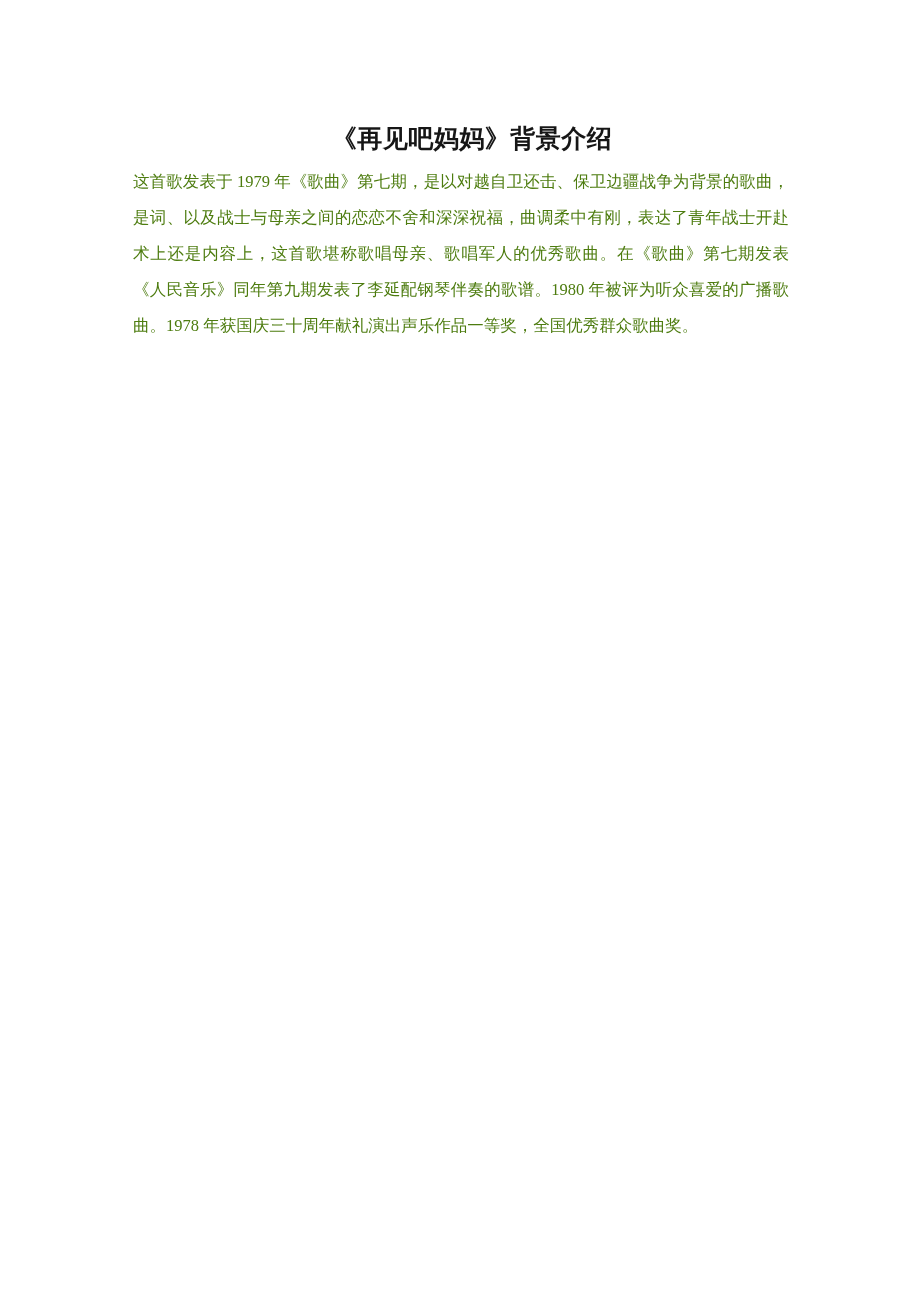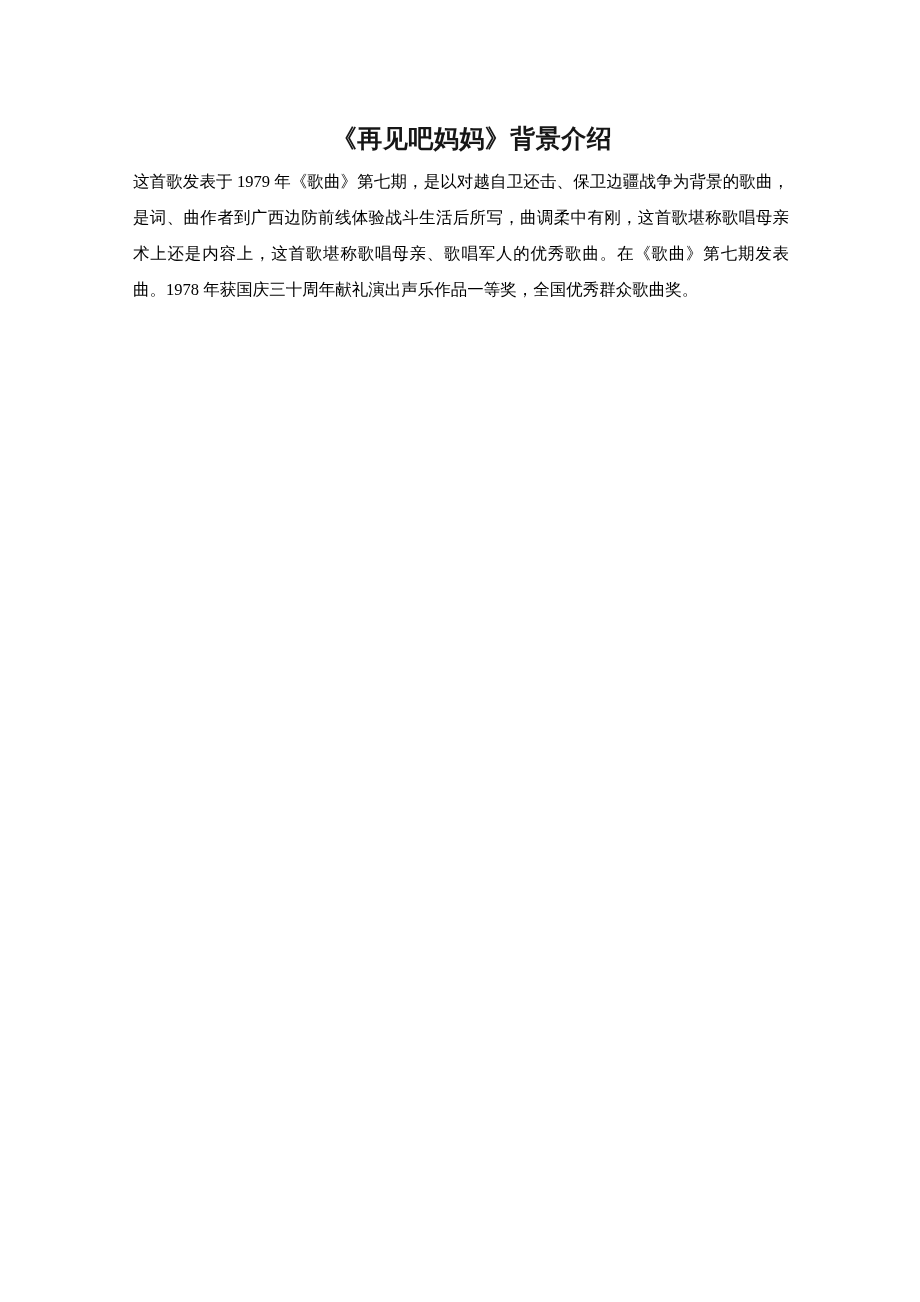--- a/index.html
+++ b/index.html
@@ -27,21 +27,21 @@
     font-weight: bold;
     color: #161616;
     letter-spacing: 0.5px;
   }
   .doc-paragraph {
     position: absolute;
     top: 164px;
     left: 133px;
     width: 656px;
     font-size: 16.5px;
-    color: #000000;
+    color: #4d7c0f;
   }
   .doc-line {
     height: 36px;
     line-height: 36px;
     text-align: justify;
     text-align-last: justify;
     overflow: hidden;
     white-space: normal;
   }
   .doc-line.last-line {
@@ -50,17 +50,18 @@
   }
 </style>
 </head>
 <body>
 
 <div class="page">
   <h1 class="doc-title">《再见吧妈妈》背景介绍</h1>
 
   <div class="doc-paragraph">
     <div class="doc-line">这首歌发表于 1979 年《歌曲》第七期，是以对越自卫还击、保卫边疆战争为背景的歌曲，</div>
-    <div class="doc-line">是词、曲作者到广西边防前线体验战斗生活后所写，曲调柔中有刚，这首歌堪称歌唱母亲</div>
+    <div class="doc-line">是词、以及战士与母亲之间的恋恋不舍和深深祝福，曲调柔中有刚，表达了青年战士开赴</div>
     <div class="doc-line">术上还是内容上，这首歌堪称歌唱母亲、歌唱军人的优秀歌曲。在《歌曲》第七期发表后，</div>
+    <div class="doc-line">《人民音乐》同年第九期发表了李延配钢琴伴奏的歌谱。1980 年被评为听众喜爱的广播歌</div>
     <div class="doc-line last-line">曲。1978 年获国庆三十周年献礼演出声乐作品一等奖，全国优秀群众歌曲奖。</div>
   </div>
 </div>
 
 </body></html>

